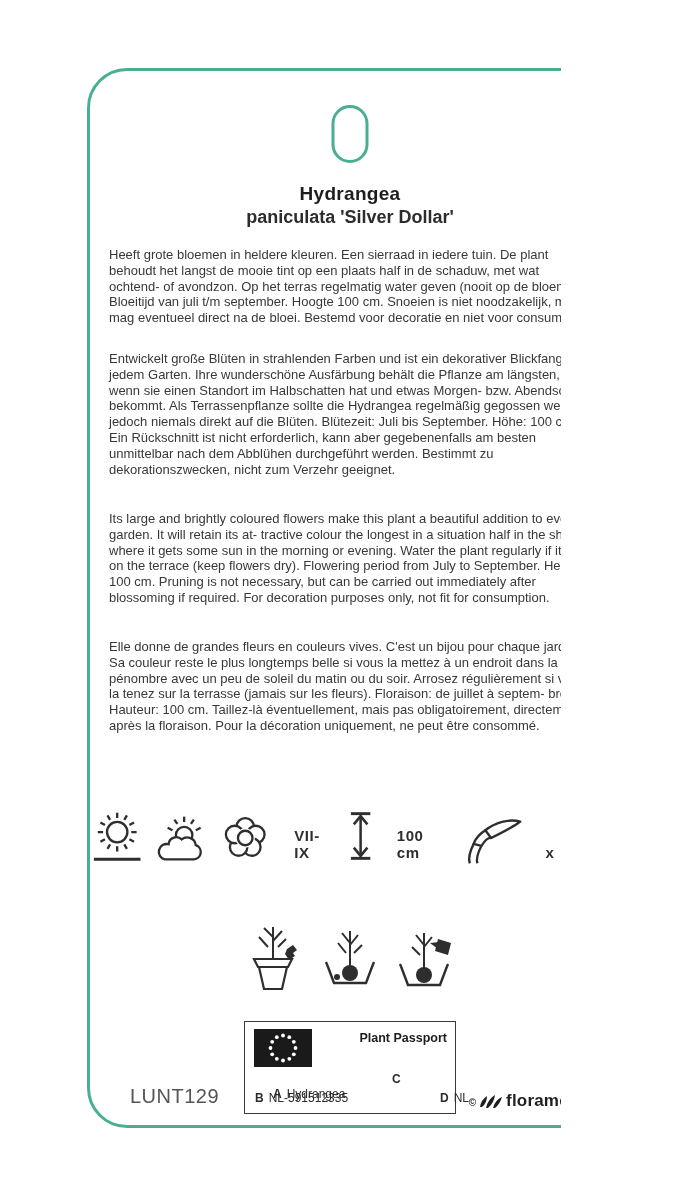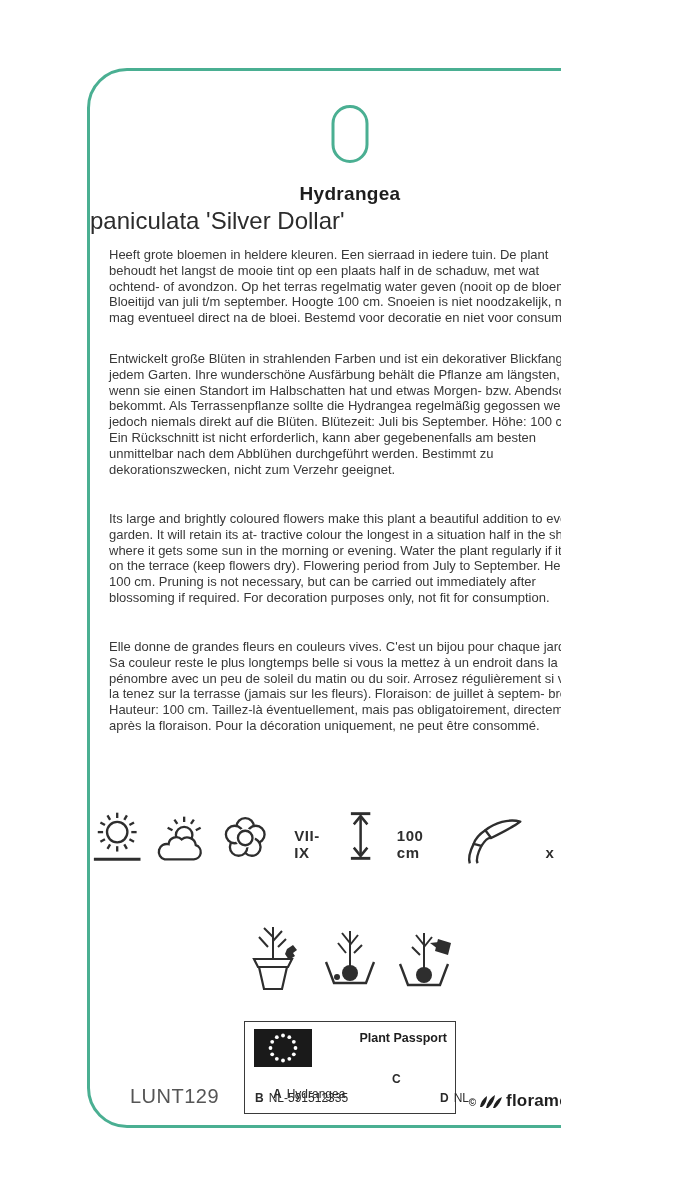--- a/index.html
+++ b/index.html
@@ -12,22 +12,22 @@
   }
   .hole {
     position:absolute; left:50%; top:34px; transform:translateX(-50%);
     width:37px; height:58px; border:3px solid #4aaf92; border-radius:19px; background:#ffffff;
   }
   .title {
     position:absolute; top:112px; left:0; right:0; text-align:center;
     font-size:19px; font-weight:bold; color:#1d1d1d; letter-spacing:.3px;
   }
   .subtitle {
-    position:absolute; top:136px; left:0; right:0; 
-    font-size:24px; font-weight:normal; color:#2c2c2c;
+    position:absolute; top:136px; left:0; right:0; text-align:center;
+    font-size:18px; font-weight:bold; color:#2c2c2c;
   }
   .para {
     position:absolute; left:50%; transform:translateX(-50%); width:482px;
     text-align:left; font-size:13px; line-height:15.8px; color:#383838;
   }
   .para-nl { top:176px; }
   .para-de { top:280px; }
   .para-en { top:440px; }
   .para-fr { top:568px; }
 

